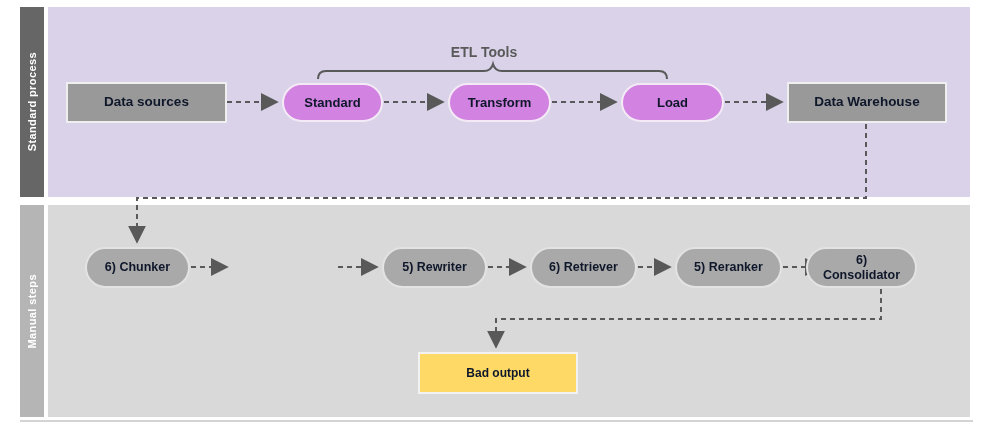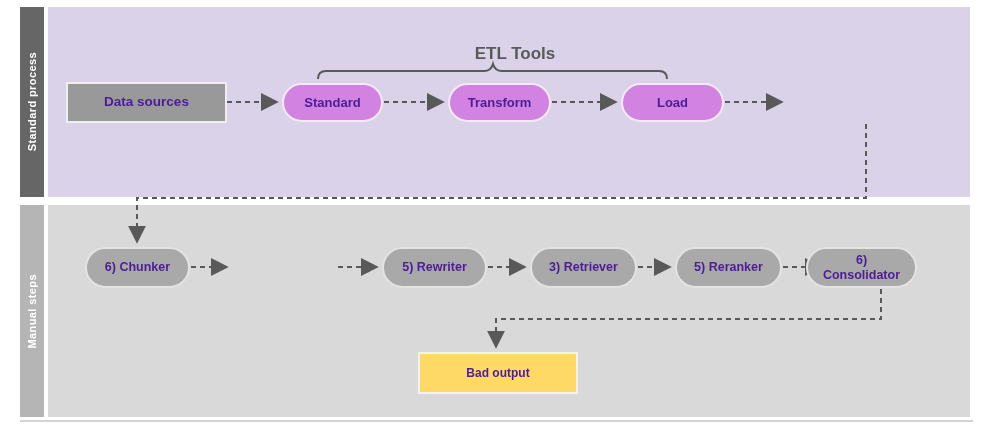--- a/index.html
+++ b/index.html
@@ -31,21 +31,21 @@
   .body-standard{top:7px;height:190px;background:#d9d2e9;}
   .body-manual{top:205px;height:212px;background:#d9d9d9;}
   .bottom-rule{
     position:absolute;left:20px;top:420px;width:953px;height:2px;background:#d4d4d4;
   }
   
   .node{
     position:absolute;
     display:flex;align-items:center;justify-content:center;
     text-align:center;
-    color:#4c1d95;
+    color:#0f172a;
     font-weight:bold;
     line-height:1.2;
     box-sizing:border-box;
     border:2px solid #efefef;
   }
   .proc-box{background:#999999;font-size:13.5px;}
   .etl-pill{background:#d282e1;border-radius:20px;font-size:13px;border-color:#f3eaf6;}
   .manual-pill{background:#a9a9a9;border-radius:21px;font-size:12.5px;padding:0 8px;border-color:#e3e3e3;}
   .bad-box{background:#ffd966;font-size:12px;border-color:#f2f2f2;}
   .n-data-sources{left:66px;top:82px;width:161px;height:41px;}
@@ -55,23 +55,23 @@
   .n-data-warehouse{left:787px;top:82px;width:160px;height:41px;}
   .n-step1{left:85px;top:247px;width:105px;height:41px;}
   .n-step2{left:232px;top:247px;width:105px;height:41px;}
   .n-step3{left:382px;top:247px;width:105px;height:41px;}
   .n-step4{left:530px;top:247px;width:107px;height:41px;}
   .n-step5{left:675px;top:247px;width:107px;height:41px;}
   .n-step6{left:806px;top:247px;width:111px;height:41px;}
   .n-bad-output{left:418px;top:352px;width:160px;height:42px;}
   
   .bracket-label{
-    position:absolute;left:455px;top:44px;width:120px;
+    position:absolute;left:424px;top:44px;width:120px;
     text-align:center;
-    color:#595959;font-weight:bold;font-size:17px;
+    color:#595959;font-weight:bold;font-size:14px;
   }
   .connector-layer{position:absolute;left:0;top:0;pointer-events:none;}
 </style>
 </head>
 <body>
 
 <div class="canvas">
 
   <div class="lane-sidebar sidebar-standard">
     <span class="vtext">Standard process</span>
@@ -106,21 +106,22 @@
     </g>
     <path d="M318,79 Q318,71 326,71 L484,71 Q491,71 493,64 Q495,71 502,71 L659,71 Q667,71 667,79" stroke="#595959" stroke-width="2" fill="none"></path>
   </svg>
 
   <div class="bracket-label">ETL Tools</div>
 
   <div class="node proc-box n-data-sources">Data sources</div>
   <div class="node etl-pill n-extract">Standard</div>
   <div class="node etl-pill n-load">Load</div>
   <div class="node etl-pill n-transform">Transform</div>
+  <div class="node proc-box n-data-warehouse">Data Warehouse</div>
 
   <div class="node manual-pill n-step1">6) Chunker</div>
   <div class="node manual-pill n-step3">5) Rewriter</div>
-  <div class="node manual-pill n-step4">3) Retriever</div>
+  <div class="node manual-pill n-step4">6) Retriever</div>
   <div class="node manual-pill n-step5">5) Reranker</div>
   <div class="node manual-pill n-step6">6) Consolidator</div>
   <div class="node bad-box n-bad-output">Bad output</div>
 
 </div>
 
 </body></html>

